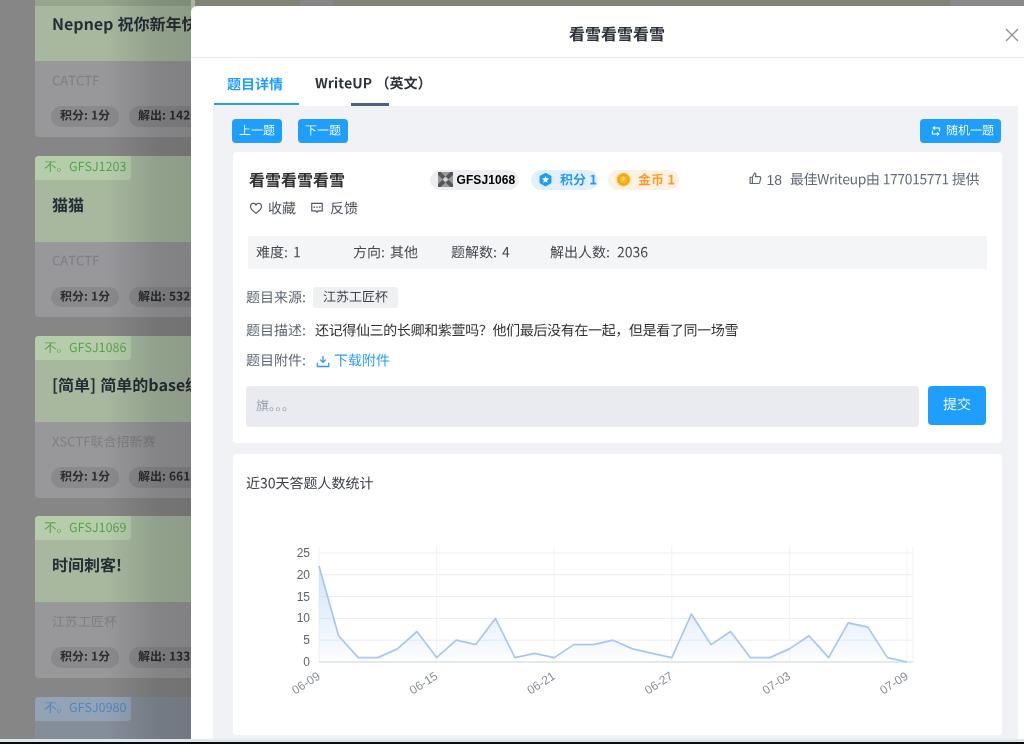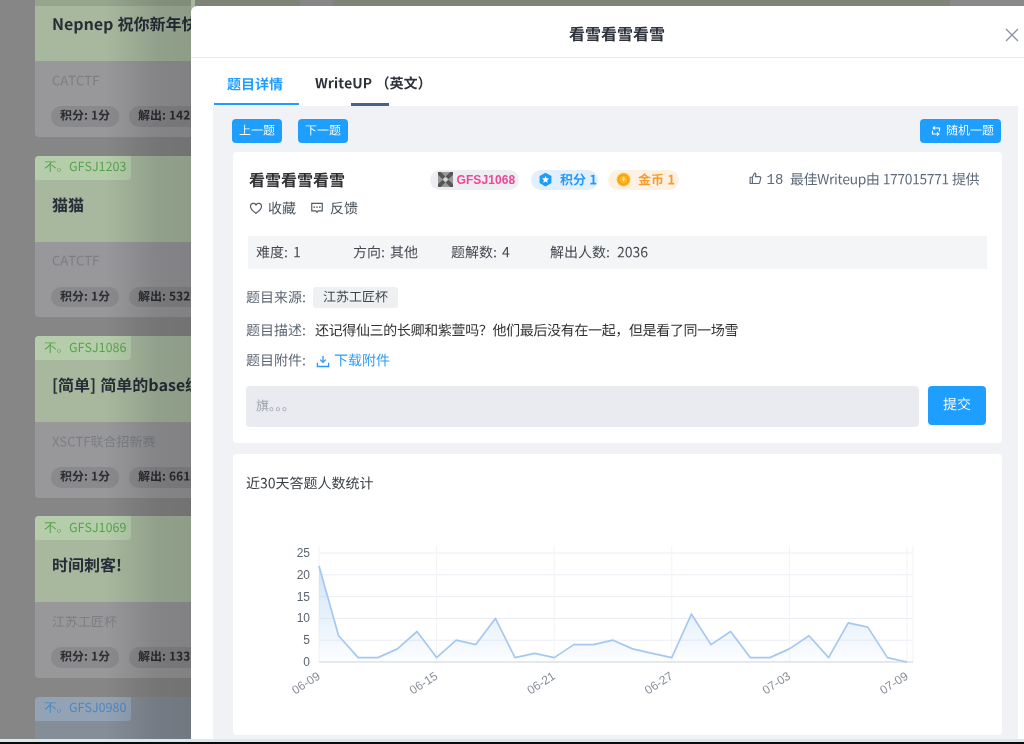--- a/index.html
+++ b/index.html
@@ -503,21 +503,21 @@
           <use href="#g66" transform="translate(80.0 14.1) scale(0.01600 -0.01600)"></use>
         </svg>
       </div>
       <div style="position:absolute;left:238.5px;top:164px;width:89px;height:19.5px;background:#eceef2;border-radius:10px"></div>
       <svg style="position:absolute;left:246.5px;top:166.0px" width="15" height="15" viewBox="0 0 15 15">
         <rect x="0" y="0" width="15" height="15" fill="#9b9b9b"></rect>
         <path d="M0 0 L15 15 M15 0 L0 15" stroke="#565656" stroke-width="4"></path>
         <path d="M7.5 4.2 L10.8 7.5 L7.5 10.8 L4.2 7.5 Z" fill="#b5b5b5"></path>
         <circle cx="7.5" cy="7.5" r="1.8" fill="#d8d8d8"></circle>
       </svg>
-      <div style="position:absolute;left:265.5px;top:166.5px;font-family:'Liberation Sans',sans-serif;font-size:12px;font-weight:bold;color:#ec4899;letter-spacing:0.1px">GFSJ1068</div>
+      <div style="position:absolute;left:265.5px;top:166.5px;font-family:'Liberation Sans',sans-serif;font-size:12px;font-weight:bold;color:#000000;letter-spacing:0.1px">GFSJ1068</div>
       <div style="position:absolute;left:339.5px;top:164px;width:67px;height:19.5px;background:#e2f0fd;border-radius:10px"></div>
       <svg style="position:absolute;left:347.0px;top:166.0px" width="15" height="15" viewBox="0 0 24 24">
         <path d="M12 1 L21.5 6.5 V17.5 L12 23 L2.5 17.5 V6.5 Z" fill="#1b9df8"></path>
         <path d="M12 6.2 L13.6 10.1 L17.8 10.4 L14.6 13.1 L15.6 17.2 L12 15 L8.4 17.2 L9.4 13.1 L6.2 10.4 L10.4 10.1 Z" fill="#fff"></path>
       </svg>
       <div style="position:absolute;left:369.0px;top:166.5px">
         <svg class="" width="37.0" height="16.2" style="display:block;" fill="#2297f8">
           <use href="#g13" transform="translate(0.0 11.4) scale(0.01300 -0.01300)"></use>
           <use href="#g14" transform="translate(13.0 11.4) scale(0.01300 -0.01300)"></use>
           <use href="#g16" transform="translate(29.4 11.4) scale(0.01300 -0.01300)"></use>
@@ -532,21 +532,21 @@
       <div style="position:absolute;left:446.5px;top:166.5px">
         <svg class="" width="37.0" height="16.2" style="display:block;" fill="#f89c2a">
           <use href="#g87" transform="translate(0.0 11.4) scale(0.01300 -0.01300)"></use>
           <use href="#g88" transform="translate(13.0 11.4) scale(0.01300 -0.01300)"></use>
           <use href="#g16" transform="translate(29.4 11.4) scale(0.01300 -0.01300)"></use>
         </svg>
       </div>
       <svg style="position:absolute;left:556.5px;top:165.0px" width="15" height="15" viewBox="0 0 24 24" fill="none" stroke="#5e6a7a" stroke-width="1.9">
         <path d="M7 10 L10.5 3.2 a2.2 2.2 0 0 1 2.1 2.3 L12 9 h6.5 a2 2 0 0 1 1.9 2.5 l-1.8 7 a2 2 0 0 1 -1.9 1.5 H7 M7 10 H3.4 V20 H7 V10"></path>
       </svg>
-      <div style="position:absolute;left:575.5px;top:166.0px;font-family:Liberation Mono, monospace;font-size:14px;color:#5e6a7a">18</div>
+      <div style="position:absolute;left:575.5px;top:166.0px;font-family:Liberation Sans, sans-serif;font-size:14px;color:#5e6a7a">18</div>
       <div style="position:absolute;left:598.5px;top:165.5px">
         <svg class="" width="189.1" height="17.5" style="display:block;" fill="#5e6a7a">
           <use href="#g89" transform="translate(0.0 12.3) scale(0.01400 -0.01400)"></use>
           <use href="#g90" transform="translate(13.6 12.3) scale(0.01400 -0.01400)"></use>
           <use href="#g91" transform="translate(27.1 12.3) scale(0.01400 -0.01400)"></use>
           <use href="#g92" transform="translate(39.0 12.3) scale(0.01400 -0.01400)"></use>
           <use href="#g93" transform="translate(44.0 12.3) scale(0.01400 -0.01400)"></use>
           <use href="#g94" transform="translate(47.4 12.3) scale(0.01400 -0.01400)"></use>
           <use href="#g95" transform="translate(52.3 12.3) scale(0.01400 -0.01400)"></use>
           <use href="#g96" transform="translate(59.6 12.3) scale(0.01400 -0.01400)"></use>

